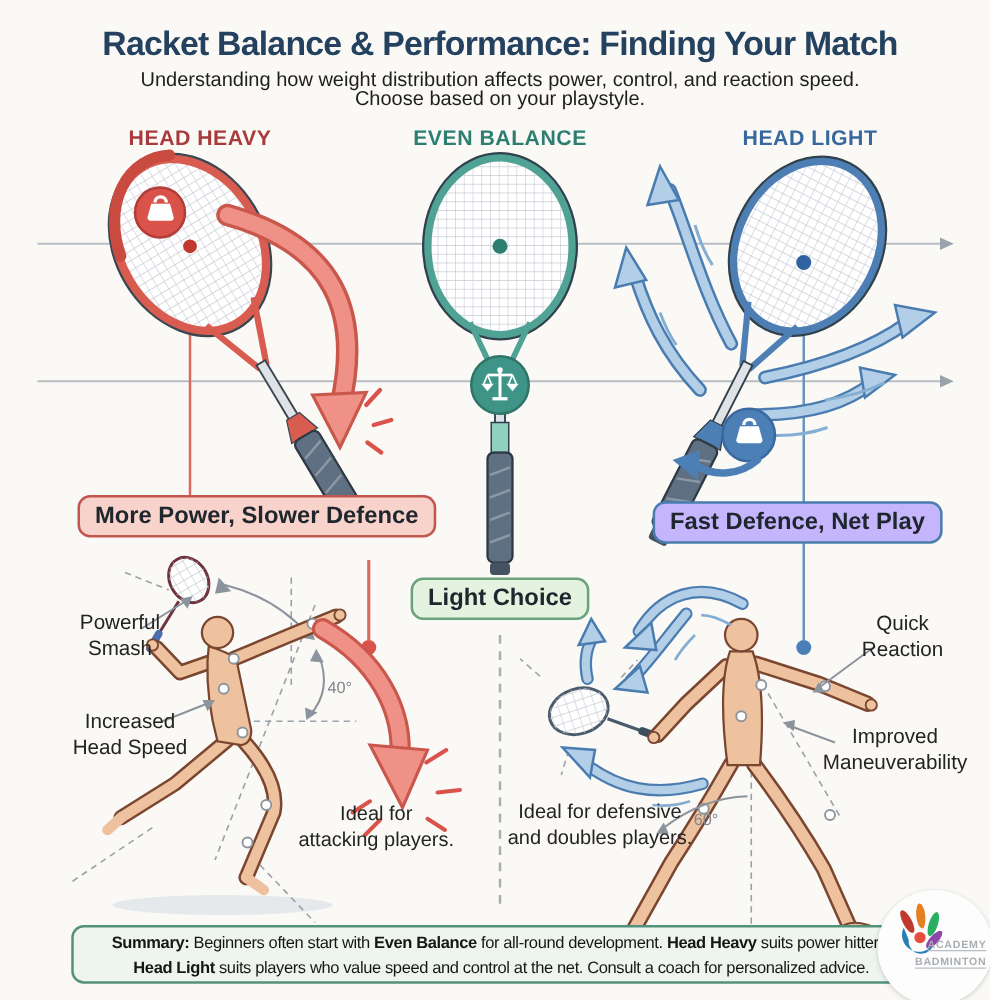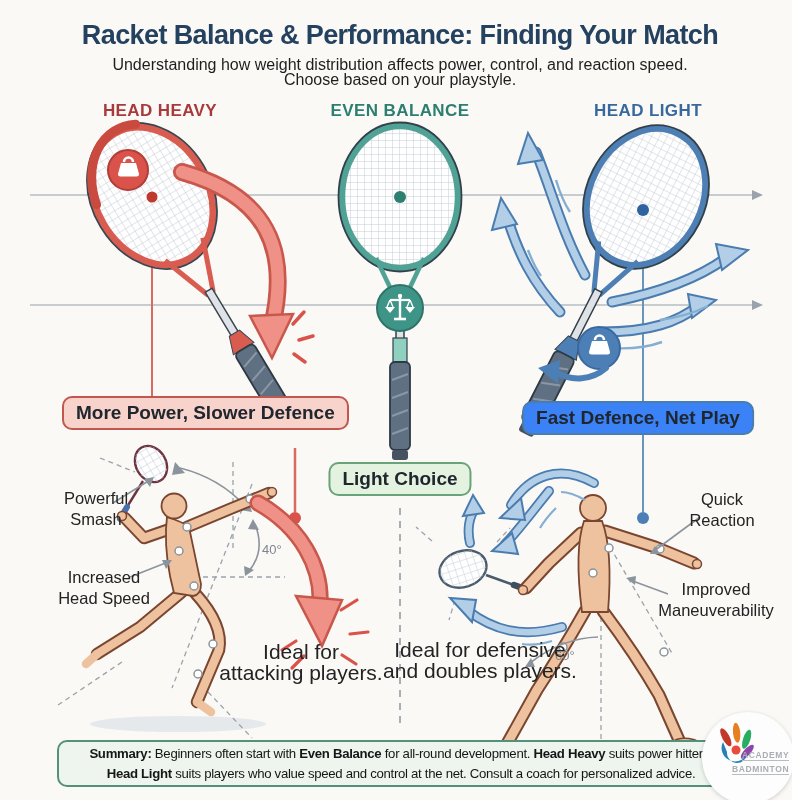--- a/index.html
+++ b/index.html
@@ -6,23 +6,23 @@
   .stage{position:relative;width:792px;height:800px;background:#fbf9f6;font-family:"Liberation Sans",sans-serif;overflow:hidden;}
   .abs{position:absolute;}
   .ctr{transform:translateX(-50%);text-align:center;}
   .title{font-size:27px;font-weight:bold;color:#24425f;letter-spacing:-0.6px;white-space:nowrap;}
   .subtitle{font-size:16px;color:#1e1e1e;white-space:nowrap;}
   .col-header{font-size:17px;font-weight:bold;letter-spacing:0.4px;white-space:nowrap;}
   .hh{color:#a93a3c;} .eb{color:#2c7f70;} .hl{color:#38699e;}
   .tag{font-size:19px;font-weight:bold;color:#20262d;padding:4px 12px;border-radius:10px;white-space:nowrap;border:2px solid;}
   .tag-hh{background:#f7d3cb;border-color:#c1574e;}
   .tag-eb{background:#e4f2e0;border-color:#6aa37a;}
-  .tag-hl{background:#3b82f6;border-color:#4a7dae;}
+  .tag-hl{background:#c4b5fd;border-color:#4a7dae;}
   .note{font-size:16.5px;color:#232323;line-height:21px;white-space:nowrap;}
-  .ideal{font-size:21px;color:#232323;line-height:21px;white-space:nowrap;}
+  .ideal{font-size:16px;color:#232323;line-height:21px;white-space:nowrap;}
   .angle{font-size:13px;color:#7d868e;white-space:nowrap;}
   .summary-box{left:57px;top:740px;width:688px;height:47px;background:#edf5ee;border:2px solid #53917c;border-radius:10px;
     display:flex;align-items:center;justify-content:center;box-sizing:border-box;}
   .summary-text{font-size:13.2px;letter-spacing:-0.3px;line-height:20px;color:#161616;text-align:center;white-space:nowrap;}
   .logo{left:702px;top:712px;width:92px;height:92px;background:#fdfdfd;border-radius:50%;box-shadow:0 1px 4px rgba(0,0,0,0.18);}
   .logo-txt{font-size:8.5px;font-weight:bold;color:#a9aeb4;letter-spacing:0.6px;white-space:nowrap;border-bottom:1px solid #b9bdc2;}
 </style>
 </head>
 <body>
 

